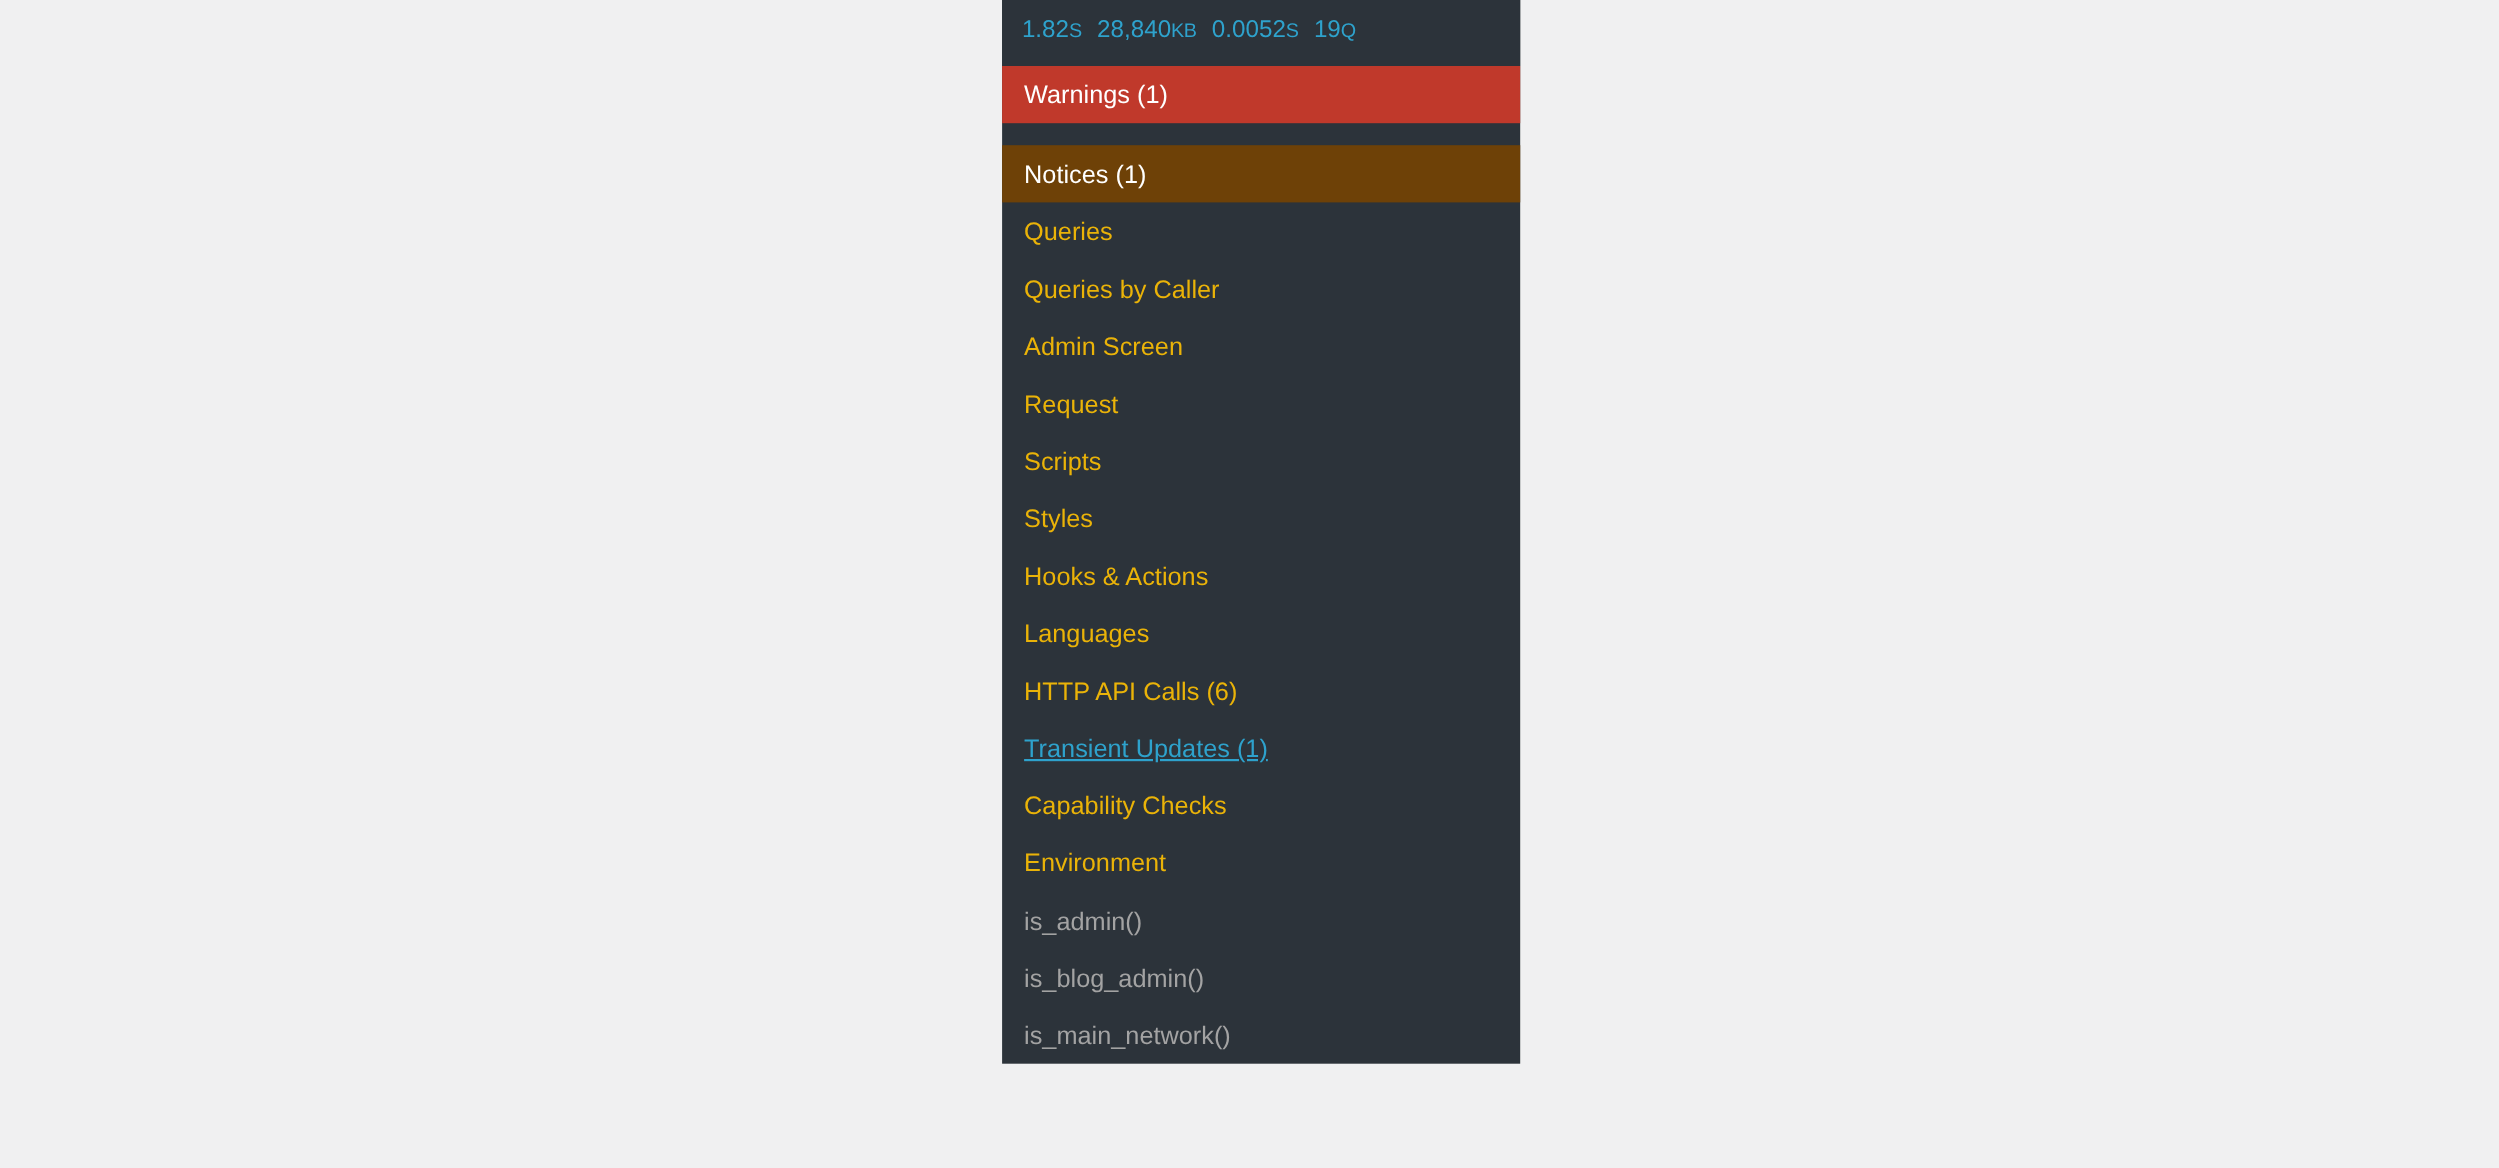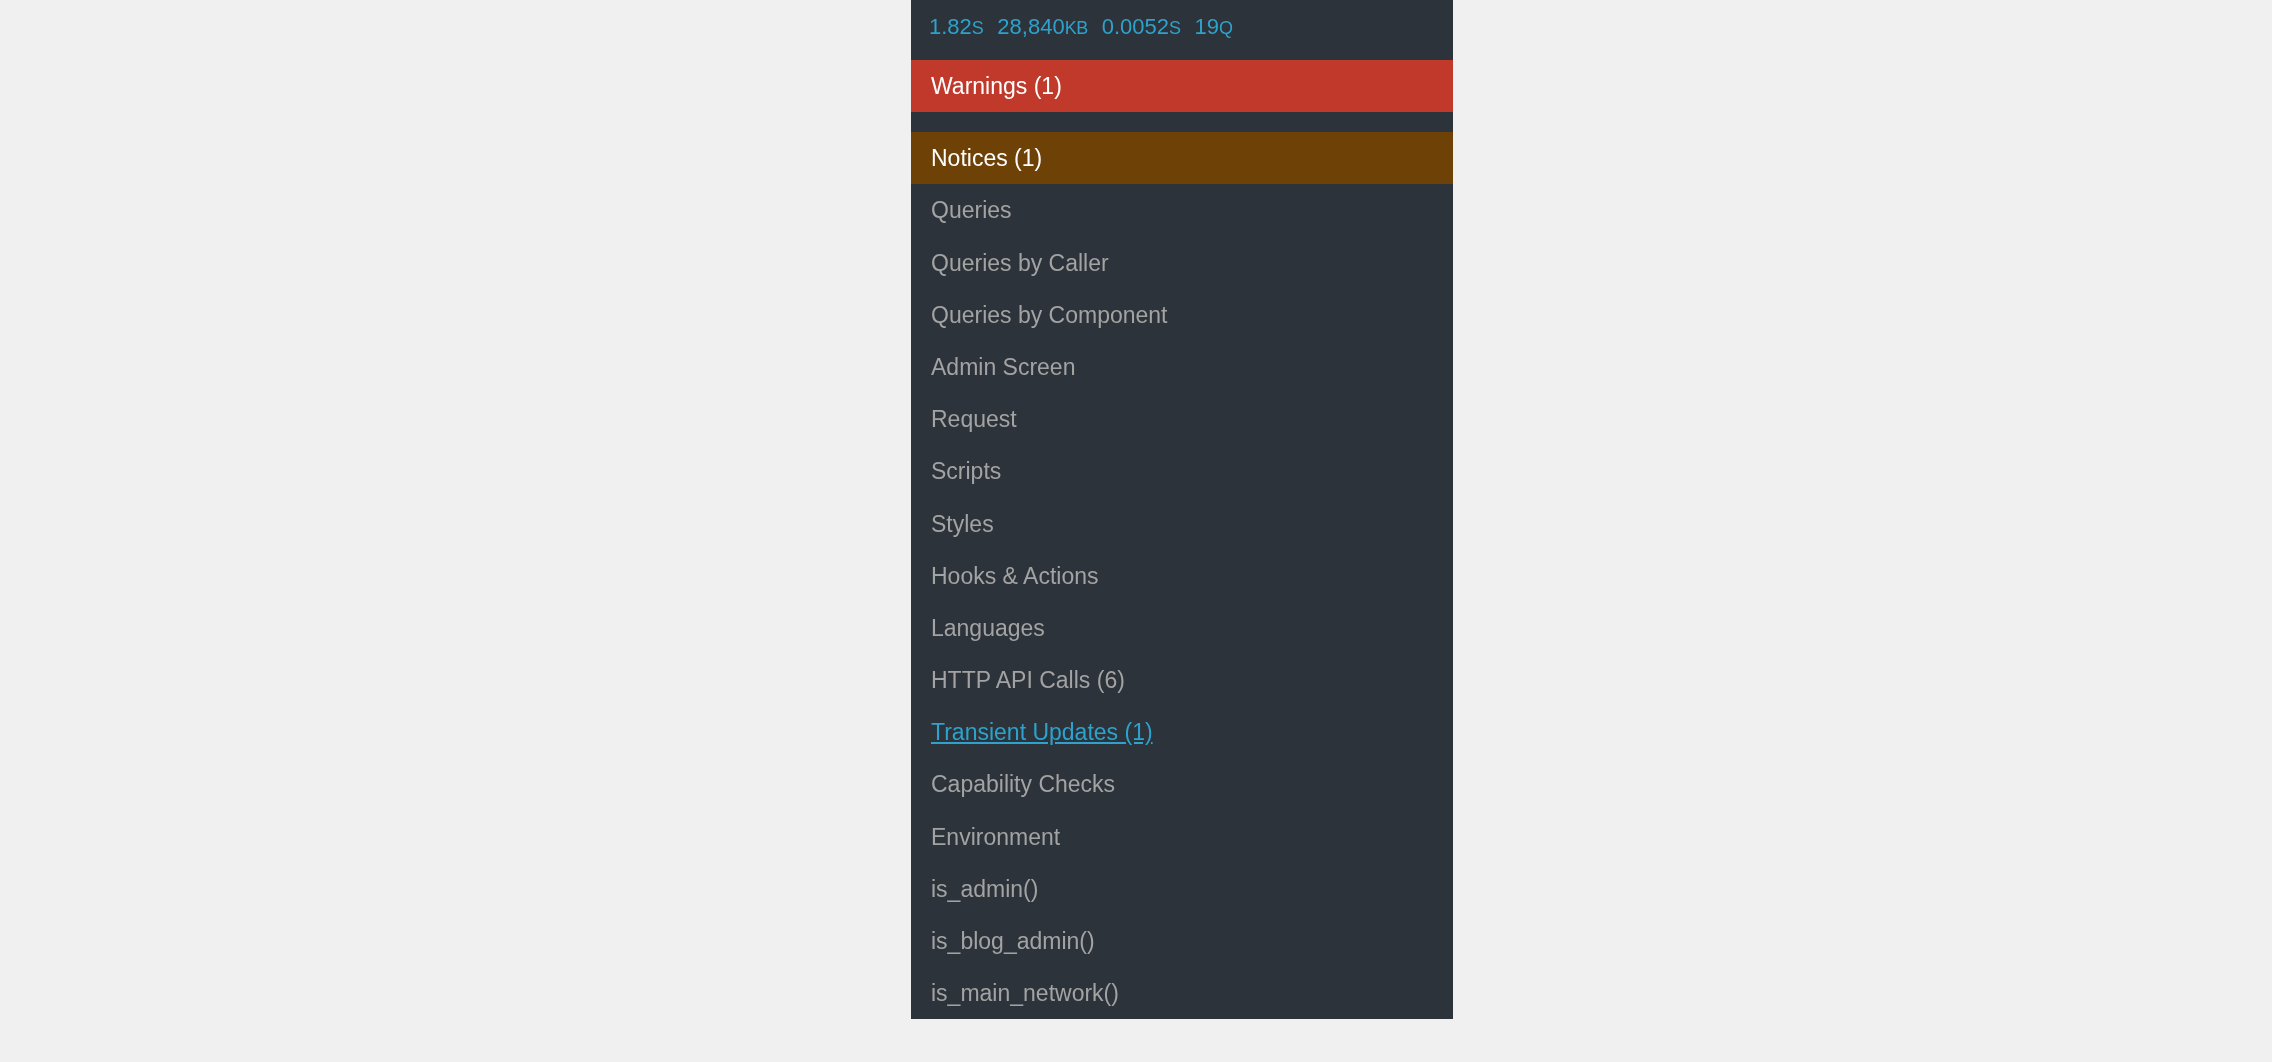--- a/index.html
+++ b/index.html
@@ -7,21 +7,21 @@
       background: #f0f0f1;
       font-family: -apple-system, BlinkMacSystemFont, "Segoe UI", Helvetica, Arial, sans-serif;
       width: 2272px;
       height: 1062px;
       position: relative;
     }
     .panel {
       position: absolute;
       left: 911px;
       top: 0;
-      width: 542px;
+      width: 471px;
       background: #2c333a;
     }
     .stats-bar {
       display: flex;
       gap: 14px;
       padding: 14px 18px 20px 18px;
       background: #2c333a;
       align-items: baseline;
     }
     .stat {
@@ -37,21 +37,21 @@
     }
     .menu {
       display: flex;
       flex-direction: column;
     }
     .menu-item {
       padding: 10px 20px 10px 20px;
       font-size: 23px;
       line-height: 1.4;
       cursor: pointer;
-      color: #a3a3a3;
+      color: #eab308;
     }
     .menu-item.warning {
       background: #c0392b;
       color: #ffffff;
     }
     .menu-item.notice {
       background: #6e4107;
       color: #ffffff;
       margin-top: 20px;
     }
@@ -79,21 +79,20 @@
     </span>
     <span class="stat">
       <span>19</span><span class="unit">Q</span>
     </span>
   </div>
   <div class="menu">
     <div class="menu-item warning"><span>Warnings (1)</span></div>
     <div class="menu-item notice"><span>Notices (1)</span></div>
     <div class="menu-item"><span>Queries</span></div>
     <div class="menu-item"><span>Queries by Caller</span></div>
-    <div class="menu-item"><span>Queries by Component</span></div>
     <div class="menu-item"><span>Admin Screen</span></div>
     <div class="menu-item"><span>Request</span></div>
     <div class="menu-item"><span>Scripts</span></div>
     <div class="menu-item"><span>Styles</span></div>
     <div class="menu-item"><span>Hooks &amp; Actions</span></div>
     <div class="menu-item"><span>Languages</span></div>
     <div class="menu-item"><span>HTTP API Calls (6)</span></div>
     <div class="menu-item active"><span>Transient Updates (1)</span></div>
     <div class="menu-item"><span>Capability Checks</span></div>
     <div class="menu-item"><span>Environment</span></div>

